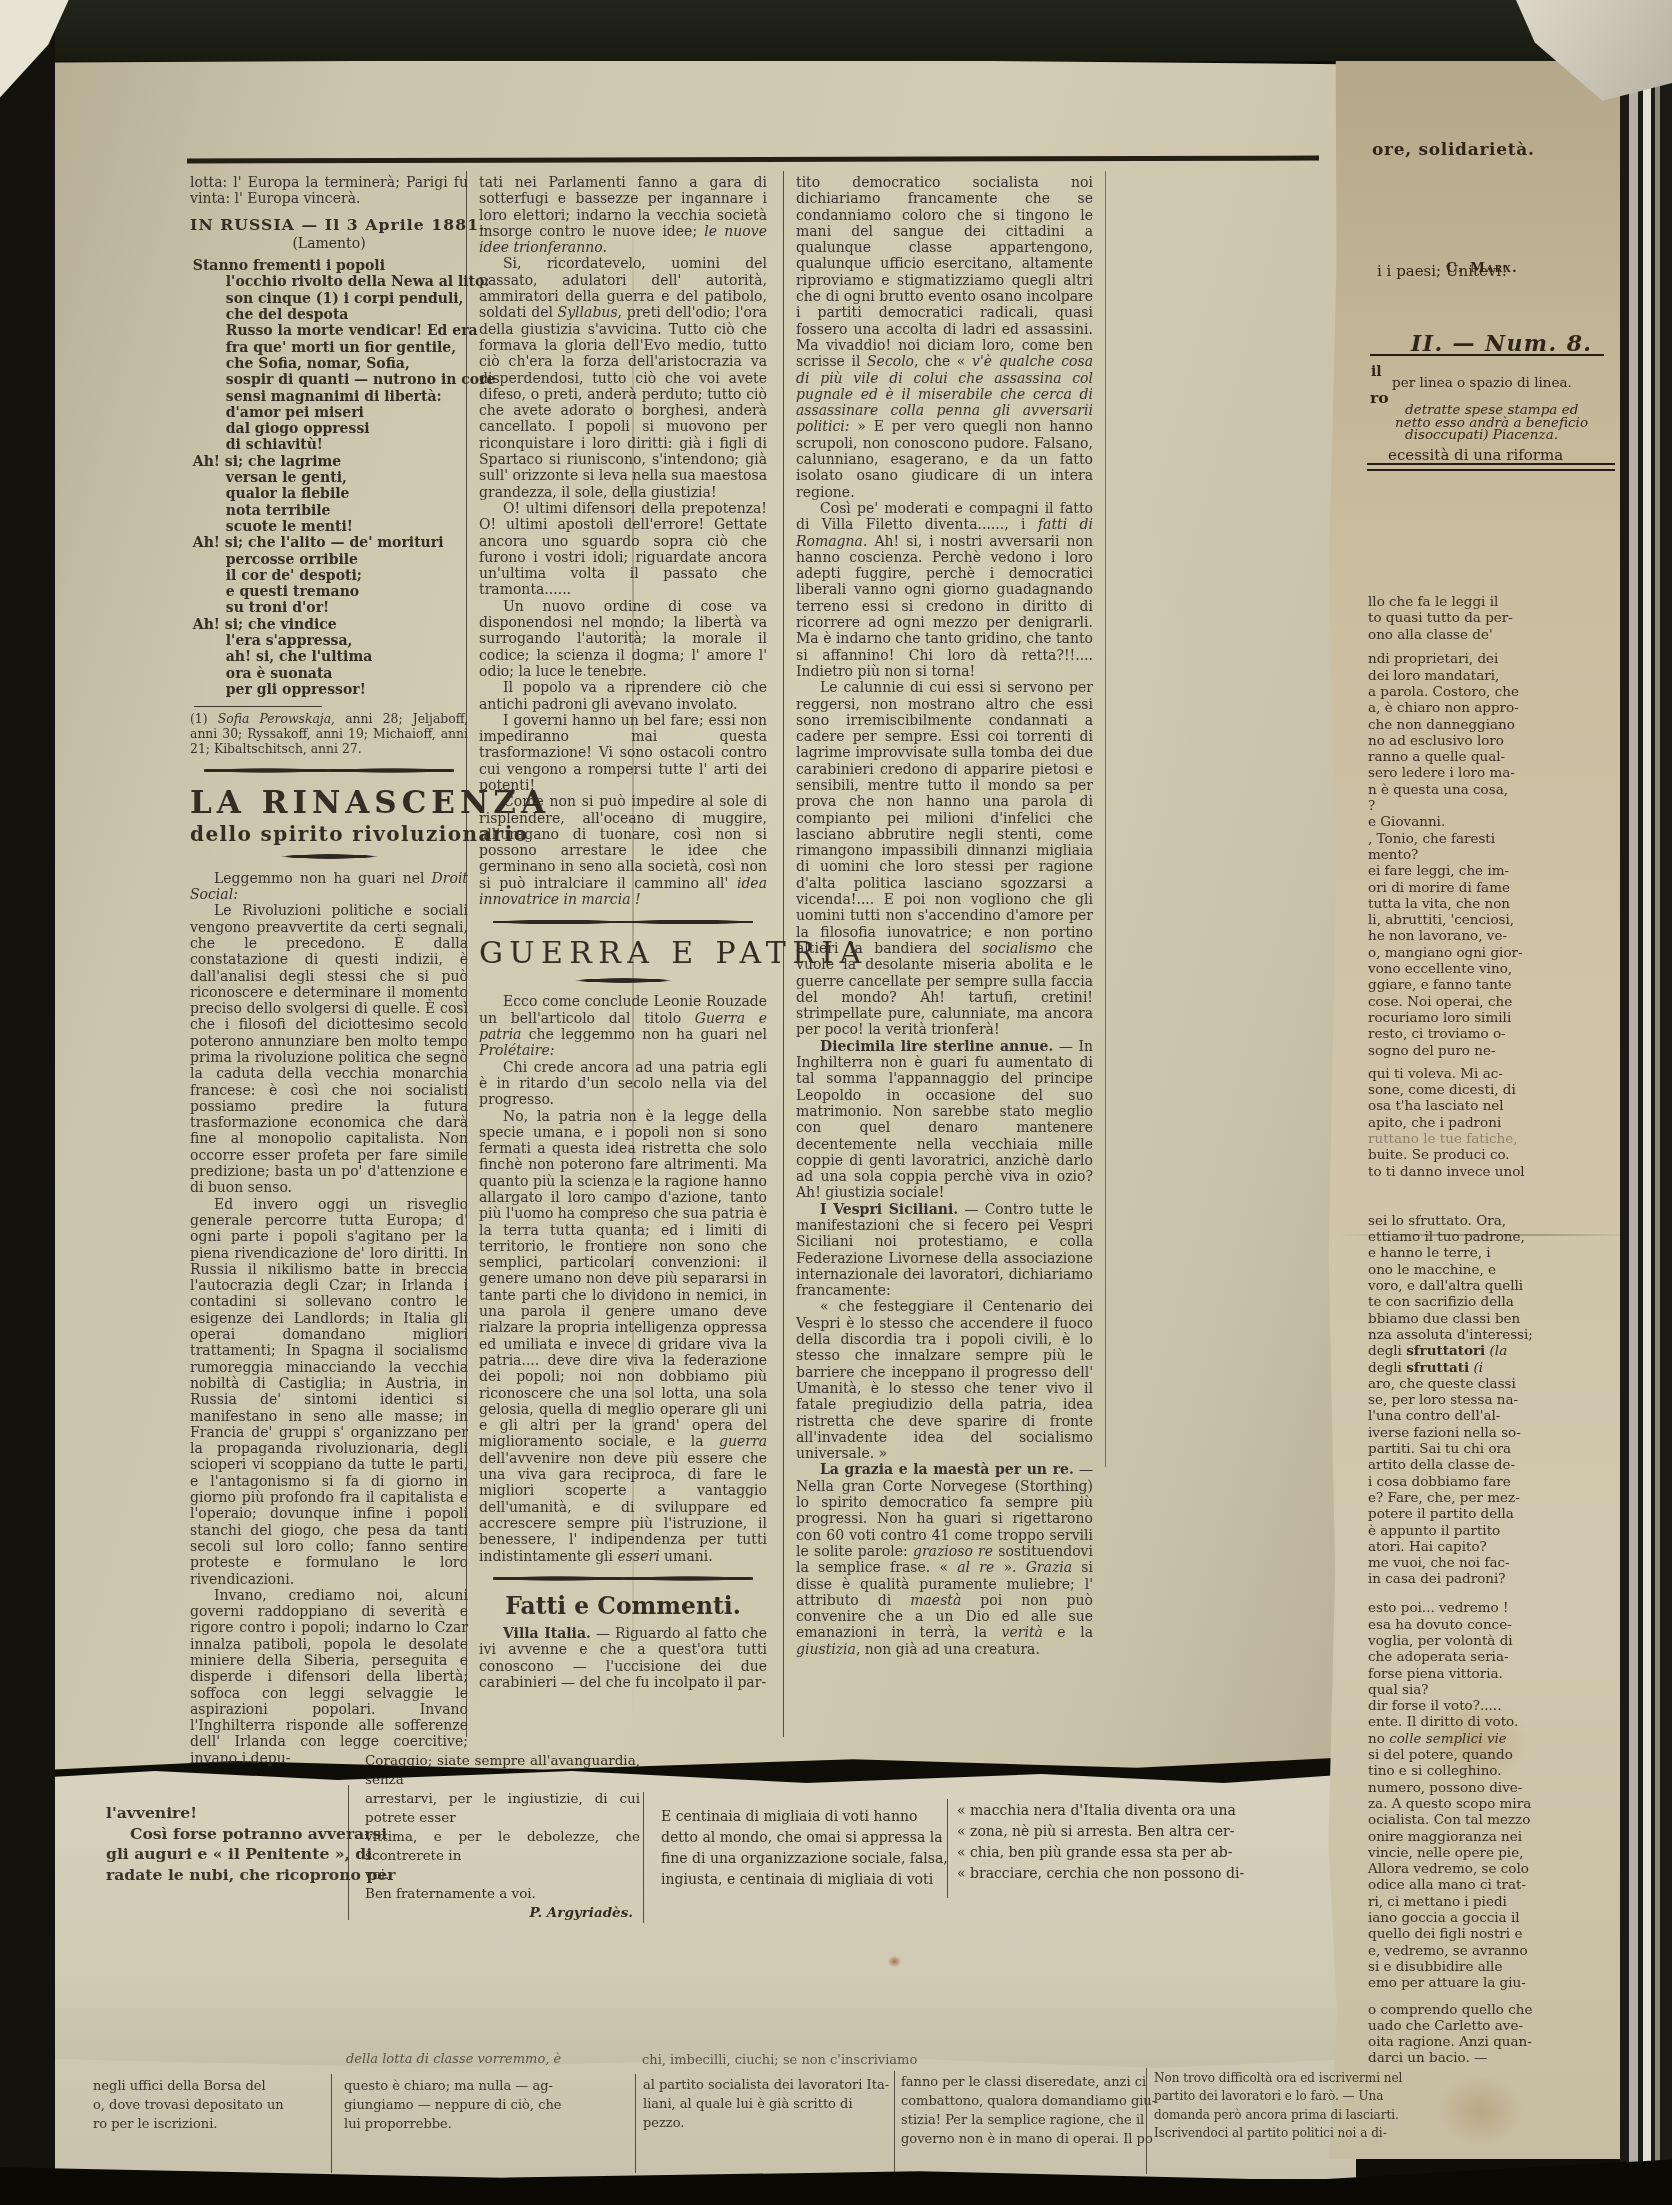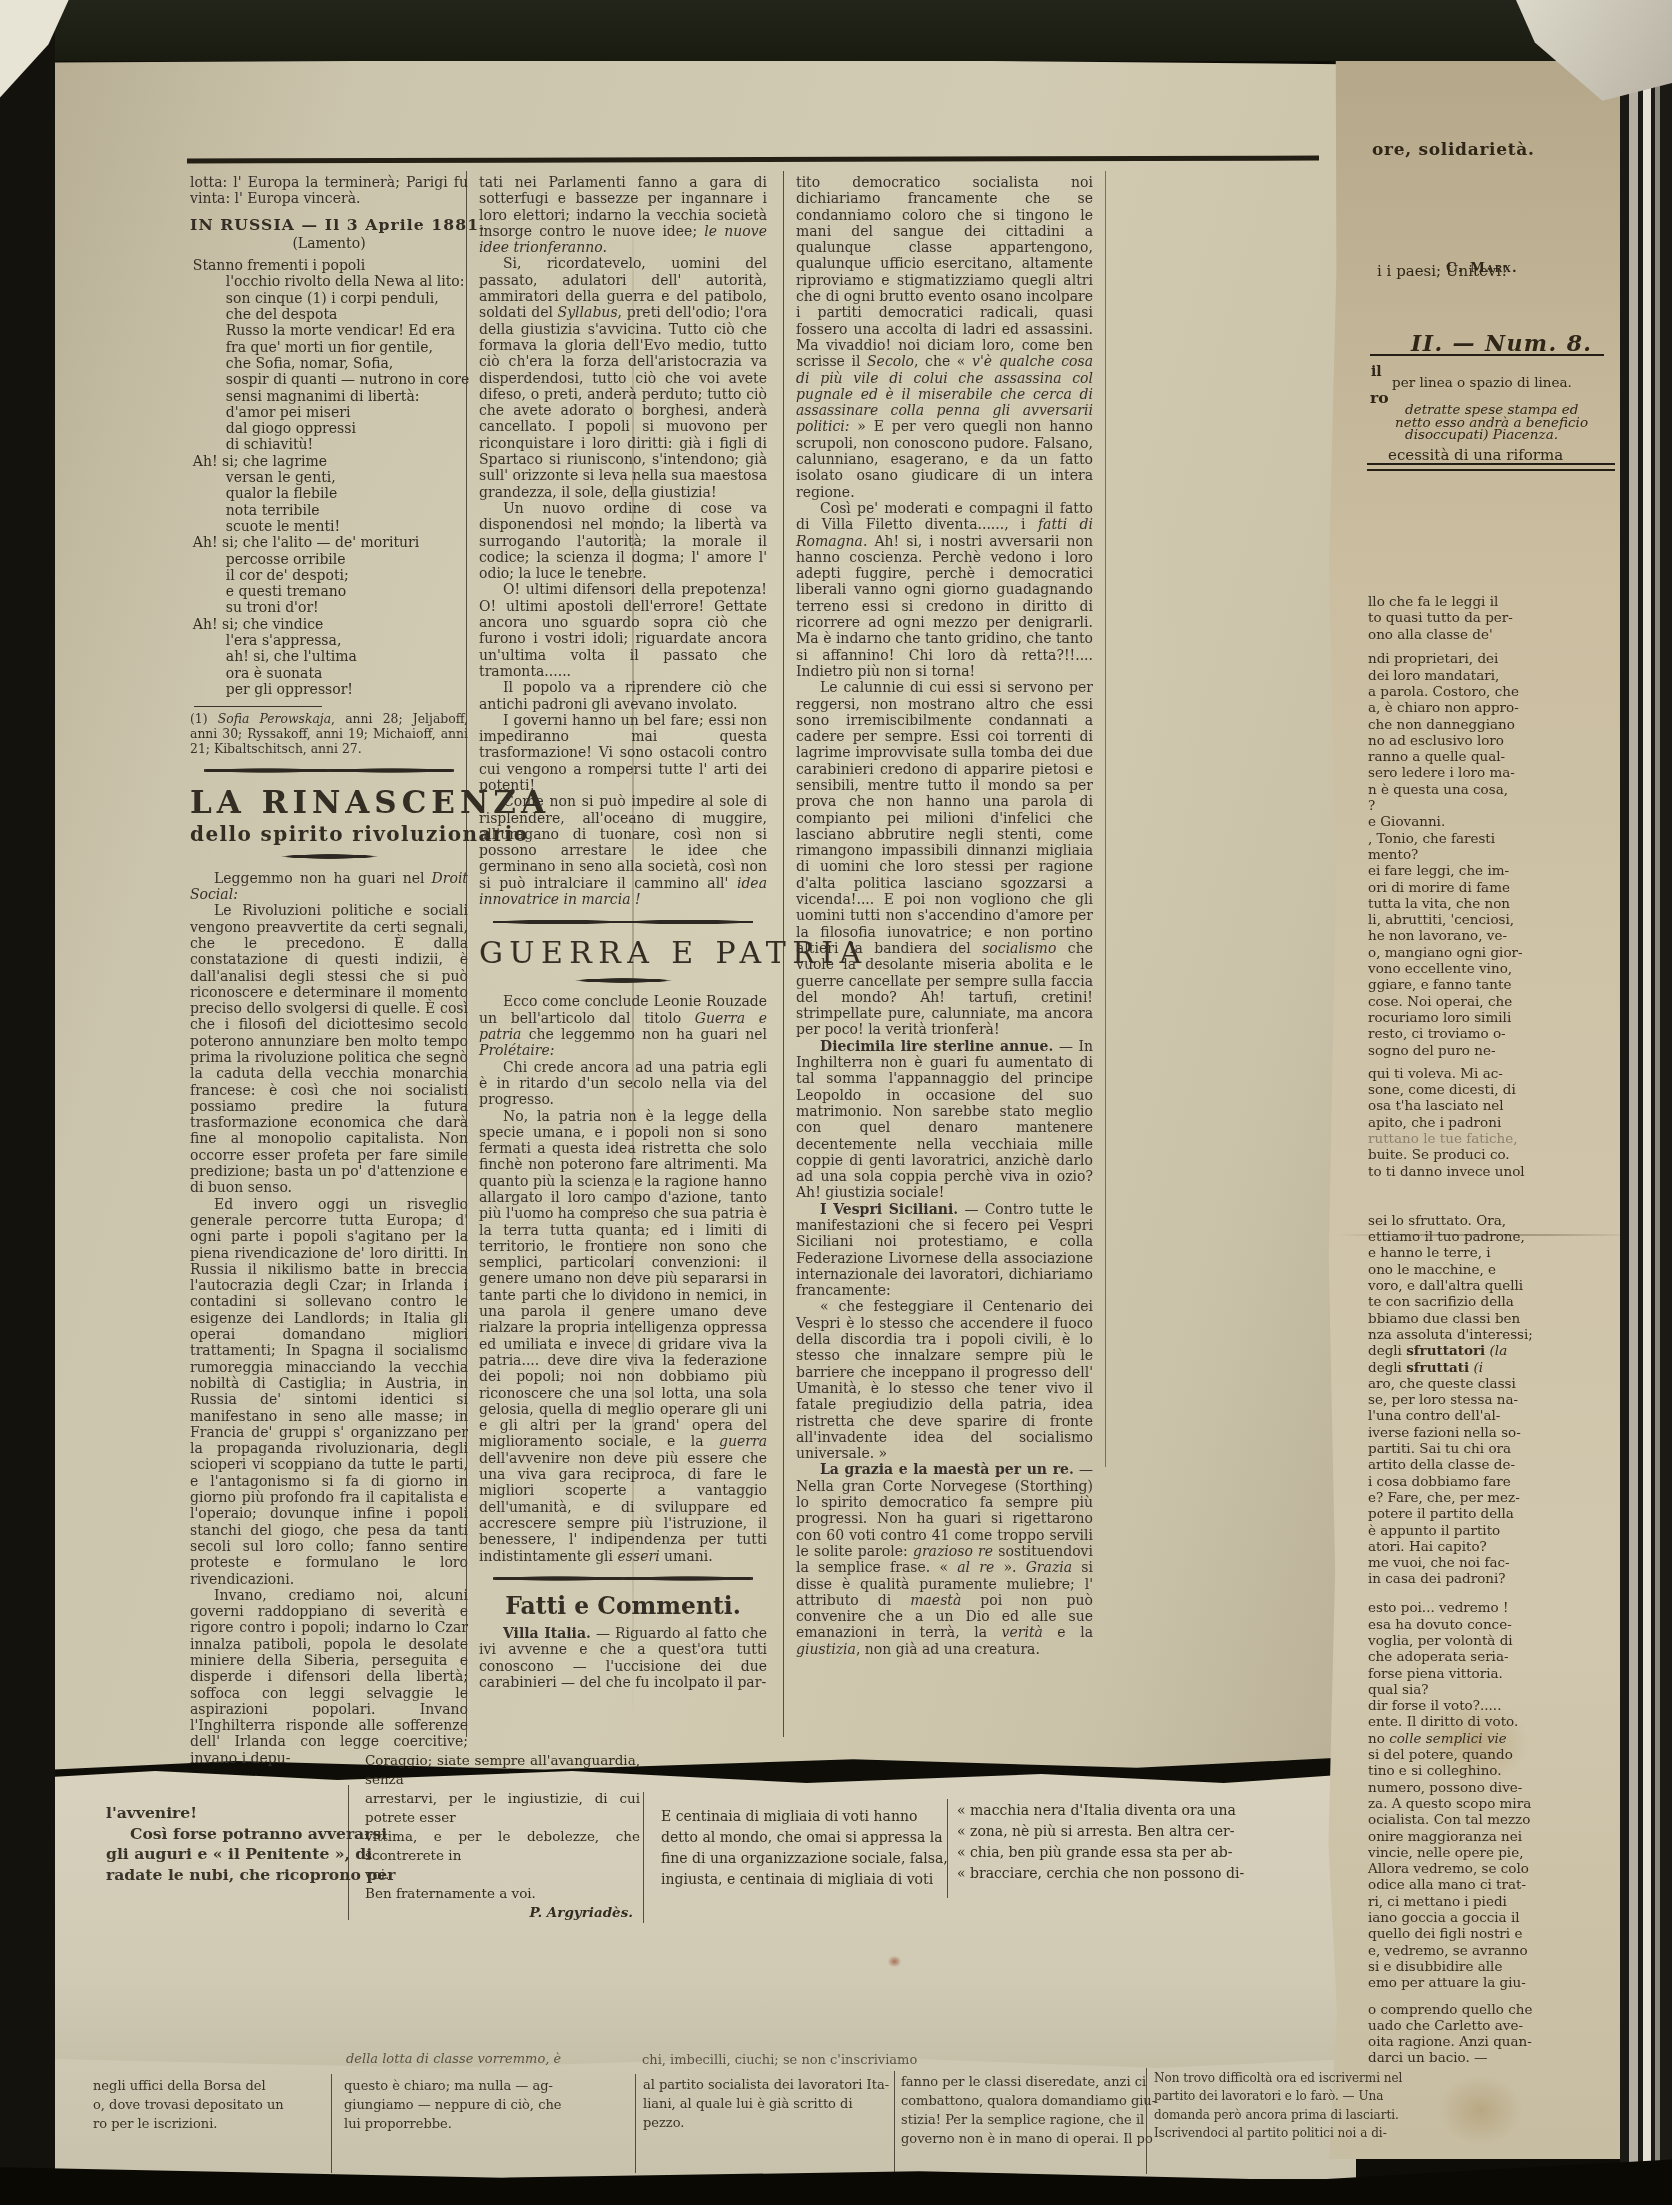--- a/index.html
+++ b/index.html
@@ -46,21 +46,21 @@
   
   .pagecol{z-index:5;}
   #col1{left:190px;top:174px;width:278px;}
   #col2{left:479px;top:174px;width:288px;}
   #col3{left:796px;top:174px;width:297px;}
   .para{font-size:14px;line-height:16.3px;text-align:justify;text-indent:24px;margin:0;color:#37302a;}
   .noind{text-indent:0;}
   .note{font-size:12.4px;line-height:15px;text-align:justify;margin:1.4px 0 2.8px;color:#37302a;}
   .h3{font-size:15.6px;font-weight:bold;text-align:center;letter-spacing:1.1px;margin:8.5px 0 1.4px;white-space:nowrap;}
   .lam{font-size:14px;text-align:center;margin:0 0 5.7px;}
-  .poem{margin:1.4px 0 7px 2.8px;}
+  .poem{margin:1.4px 0 7px 2.8px;font-weight:bold;}
   .pl{font-size:14px;line-height:16.3px;white-space:nowrap;}
   .pl.i1{padding-left:33px;}
   .frule{width:46%;border:0;border-top:1.4px solid #3a342a;margin:8.5px 0 4.2px 4.2px;height:0;}
   .divider{height:6.4px;margin:11.3px auto 10px;width:90%;
     background:radial-gradient(ellipse 45% 44% at 25% 50%, #2c2720 0 62%, rgba(44,39,32,0) 72%),
                radial-gradient(ellipse 45% 44% at 75% 50%, #2c2720 0 62%, rgba(44,39,32,0) 72%);}
   .flour{height:9.2px;width:149px;margin:5.7px auto 8.5px;
     background:radial-gradient(ellipse 48% 38% at 50% 50%, #2c2720 0 58%, rgba(44,39,32,0) 68%);}
   .h1{font-size:31px;font-weight:bold;letter-spacing:5px;text-align:center;margin:7px 0 0;white-space:nowrap;}
   .h2{font-size:20px;font-weight:bold;letter-spacing:1.4px;text-align:center;margin:2.8px 0 0;white-space:nowrap;}
@@ -167,22 +167,22 @@
     <div class="h2">dello spirito rivoluzionario</div>
     <div class="flour"></div>
     <div class="para"><span>Leggemmo non ha guari nel </span><span class="it ">Droit Social:</span></div>
     <div class="para">Le Rivoluzioni politiche e sociali vengono preavvertite da certi segnali, che le precedono. È dalla constatazione di questi indizii, è dall'analisi degli stessi che si può riconoscere e determinare il momento preciso dello svolgersi di quelle. È così che i filosofi del diciottesimo secolo poterono annunziare ben molto tempo prima la rivoluzione politica che segnò la caduta della vecchia monarchia francese: è così che noi socialisti possiamo predire la futura trasformazione economica che darà fine al monopolio capitalista. Non occorre esser profeta per fare simile predizione; basta un po' d'attenzione e di buon senso.</div>
     <div class="para">Ed invero oggi un risveglio generale percorre tutta Europa; d' ogni parte i popoli s'agitano per la piena rivendicazione de' loro diritti. In Russia il nikilismo batte in breccia l'autocrazia degli Czar; in Irlanda i contadini si sollevano contro le esigenze dei Landlords; in Italia gli operai domandano migliori trattamenti; In Spagna il socialismo rumoreggia minacciando la vecchia nobiltà di Castiglia; in Austria, in Russia de' sintomi identici si manifestano in seno alle masse; in Francia de' gruppi s' organizzano per la propaganda rivoluzionaria, degli scioperi vi scoppiano da tutte le parti, e l'antagonismo si fa di giorno in giorno più profondo fra il capitalista e l'operaio; dovunque infine i popoli stanchi del giogo, che pesa da tanti secoli sul loro collo; fanno sentire proteste e formulano le loro rivendicazioni.</div>
     <div class="para">Invano, crediamo noi, alcuni governi raddoppiano di severità e rigore contro i popoli; indarno lo Czar innalza patiboli, popola le desolate miniere della Siberia, perseguita e disperde i difensori della libertà; soffoca con leggi selvaggie le aspirazioni popolari. Invano l'Inghilterra risponde alle sofferenze dell' Irlanda con legge coercitive; invano i depu-</div>
   </div>
 <div id="col2" class="abs pagecol">
     <div class="para noind"><span>tati nei Parlamenti fanno a gara di sotterfugi e bassezze per ingannare i loro elettori; indarno la vecchia società insorge contro le nuove idee; </span><span class="it ">le nuove idee trionferanno.</span></div>
     <div class="para"><span>Si, ricordatevelo, uomini del passato, adulatori dell' autorità, ammiratori della guerra e del patibolo, soldati del </span><span class="it ">Syllabus</span><span>, preti dell'odio; l'ora della giustizia s'avvicina. Tutto ciò che formava la gloria dell'Evo medio, tutto ciò ch'era la forza dell'aristocrazia va disperdendosi, tutto ciò che voi avete difeso, o preti, anderà perduto; tutto ciò che avete adorato o borghesi, anderà cancellato. I popoli si muovono per riconquistare i loro diritti: già i figli di Spartaco si riuniscono, s'intendono; già sull' orizzonte si leva nella sua maestosa grandezza, il sole, della giustizia!</span></div>
+    <div class="para">O! ultimi difensori della prepotenza! O! ultimi apostoli dell'errore! Gettate ancora uno sguardo sopra ciò che furono i vostri idoli; riguardate ancora un'ultima volta il passato che tramonta......</div>
     <div class="para">Un nuovo ordine di cose va disponendosi nel mondo; la libertà va surrogando l'autorità; la morale il codice; la scienza il dogma; l' amore l' odio; la luce le tenebre.</div>
-    <div class="para">O! ultimi difensori della prepotenza! O! ultimi apostoli dell'errore! Gettate ancora uno sguardo sopra ciò che furono i vostri idoli; riguardate ancora un'ultima volta il passato che tramonta......</div>
     <div class="para">Il popolo va a riprendere ciò che antichi padroni gli avevano involato.</div>
     <div class="para">I governi hanno un bel fare; essi non impediranno mai questa trasformazione! Vi sono ostacoli contro cui vengono a rompersi tutte l' arti dei potenti!</div>
     <div class="para"><span>Come non si può impedire al sole di risplendere, all'oceano di muggire, all'uragano di tuonare, così non si possono arrestare le idee che germinano in seno alla società, così non si può intralciare il cammino all' </span><span class="it ">idea innovatrice in marcia !</span></div>
     <div class="divider"></div>
     <div class="hg">GUERRA E PATRIA</div>
     <div class="flour"></div>
     <div class="para"><span>Ecco come conclude Leonie Rouzade un bell'articolo dal titolo </span><span class="it ">Guerra e patria</span><span> che leggemmo non ha guari nel </span><span class="it ">Prolétaire:</span></div>
     <div class="para">Chi crede ancora ad una patria egli è in ritardo d'un secolo nella via del progresso.</div>
     <div class="para"><span>No, la patria non è la legge della specie umana, e i popoli non si sono fermati a questa idea ristretta che solo finchè non poterono fare altrimenti. Ma quanto più la scienza e la ragione hanno allargato il loro campo d'azione, tanto più l'uomo ha compreso che sua patria è la terra tutta quanta; ed i limiti di territorio, le frontiere non sono che semplici, particolari convenzioni: il genere umano non deve più separarsi in tante parti che lo dividono in nemici, in una parola il genere umano deve rialzare la propria intelligenza oppressa ed umiliata e invece di gridare viva la patria.... deve dire viva la federazione dei popoli; noi non dobbiamo più riconoscere che una sol lotta, una sola gelosia, quella di meglio operare gli uni e gli altri per la grand' opera del miglioramento sociale, e la </span><span class="it ">guerra</span><span> dell'avvenire non deve più essere che una viva gara reciproca, di fare le migliori scoperte a vantaggio dell'umanità, e di sviluppare ed accrescere sempre più l'istruzione, il benessere, l' indipendenza per tutti indistintamente gli </span><span class="it ">esseri</span><span> umani.</span></div>
     <div class="divider"></div>

